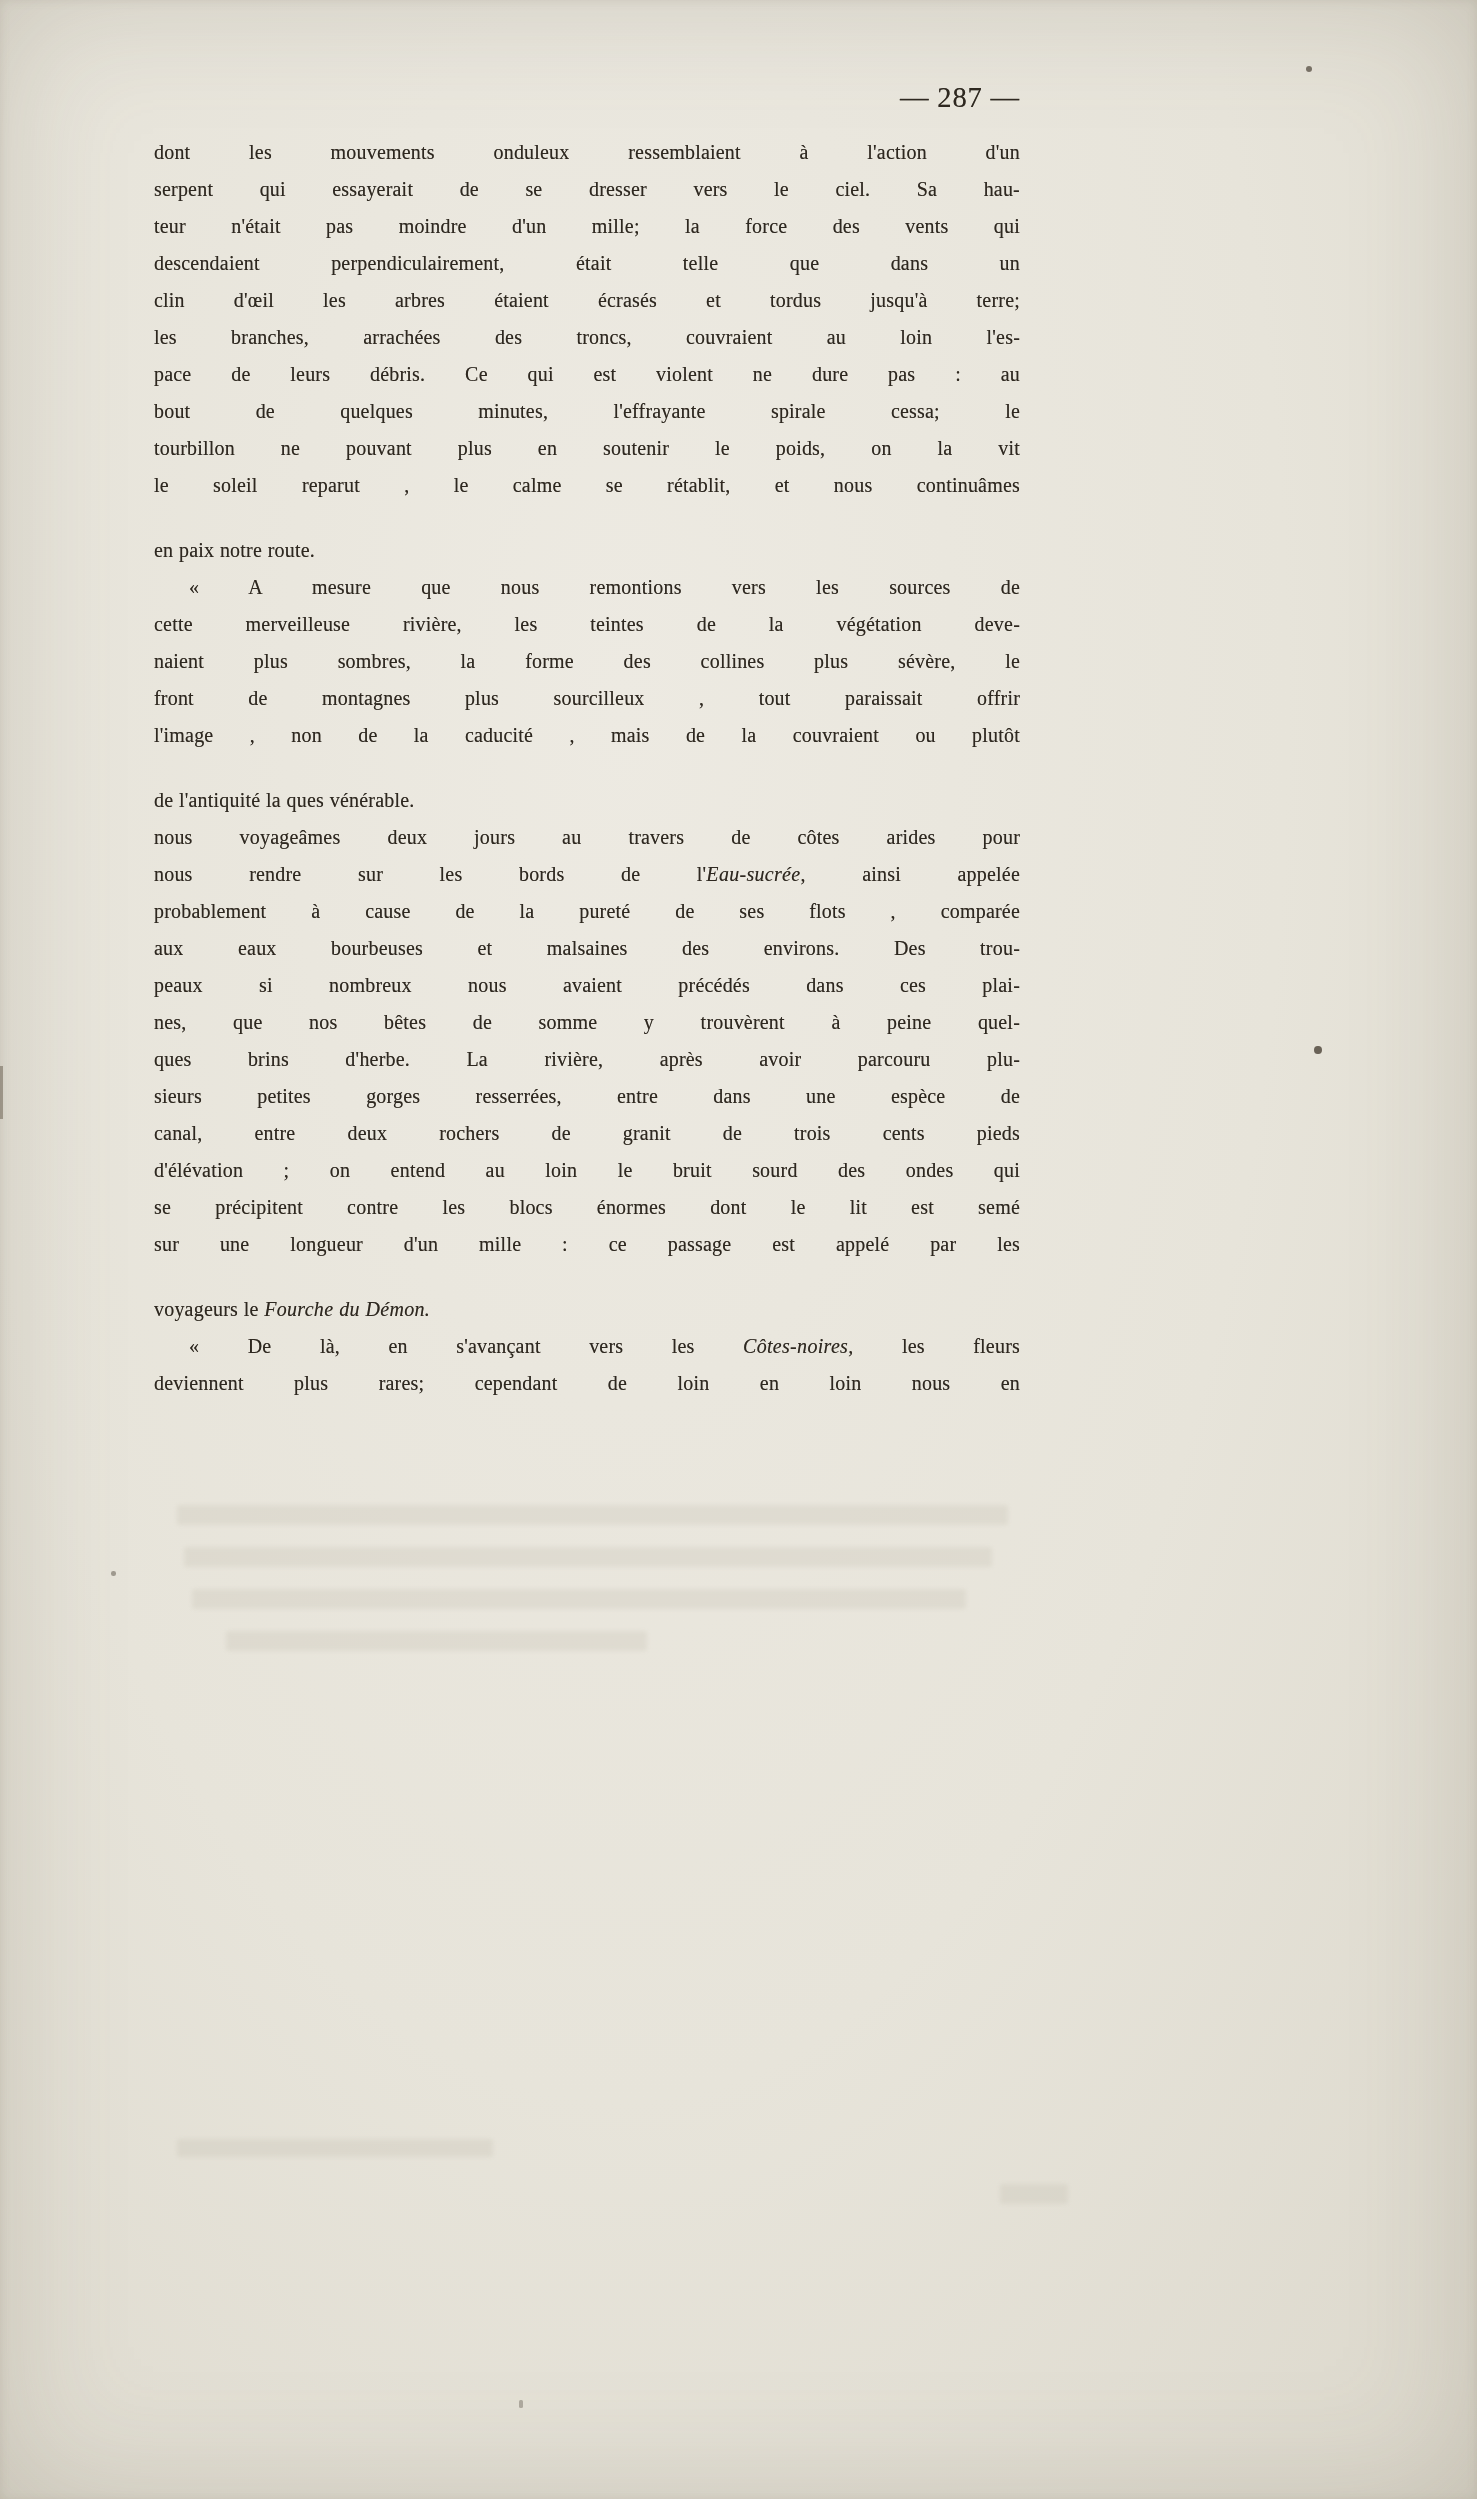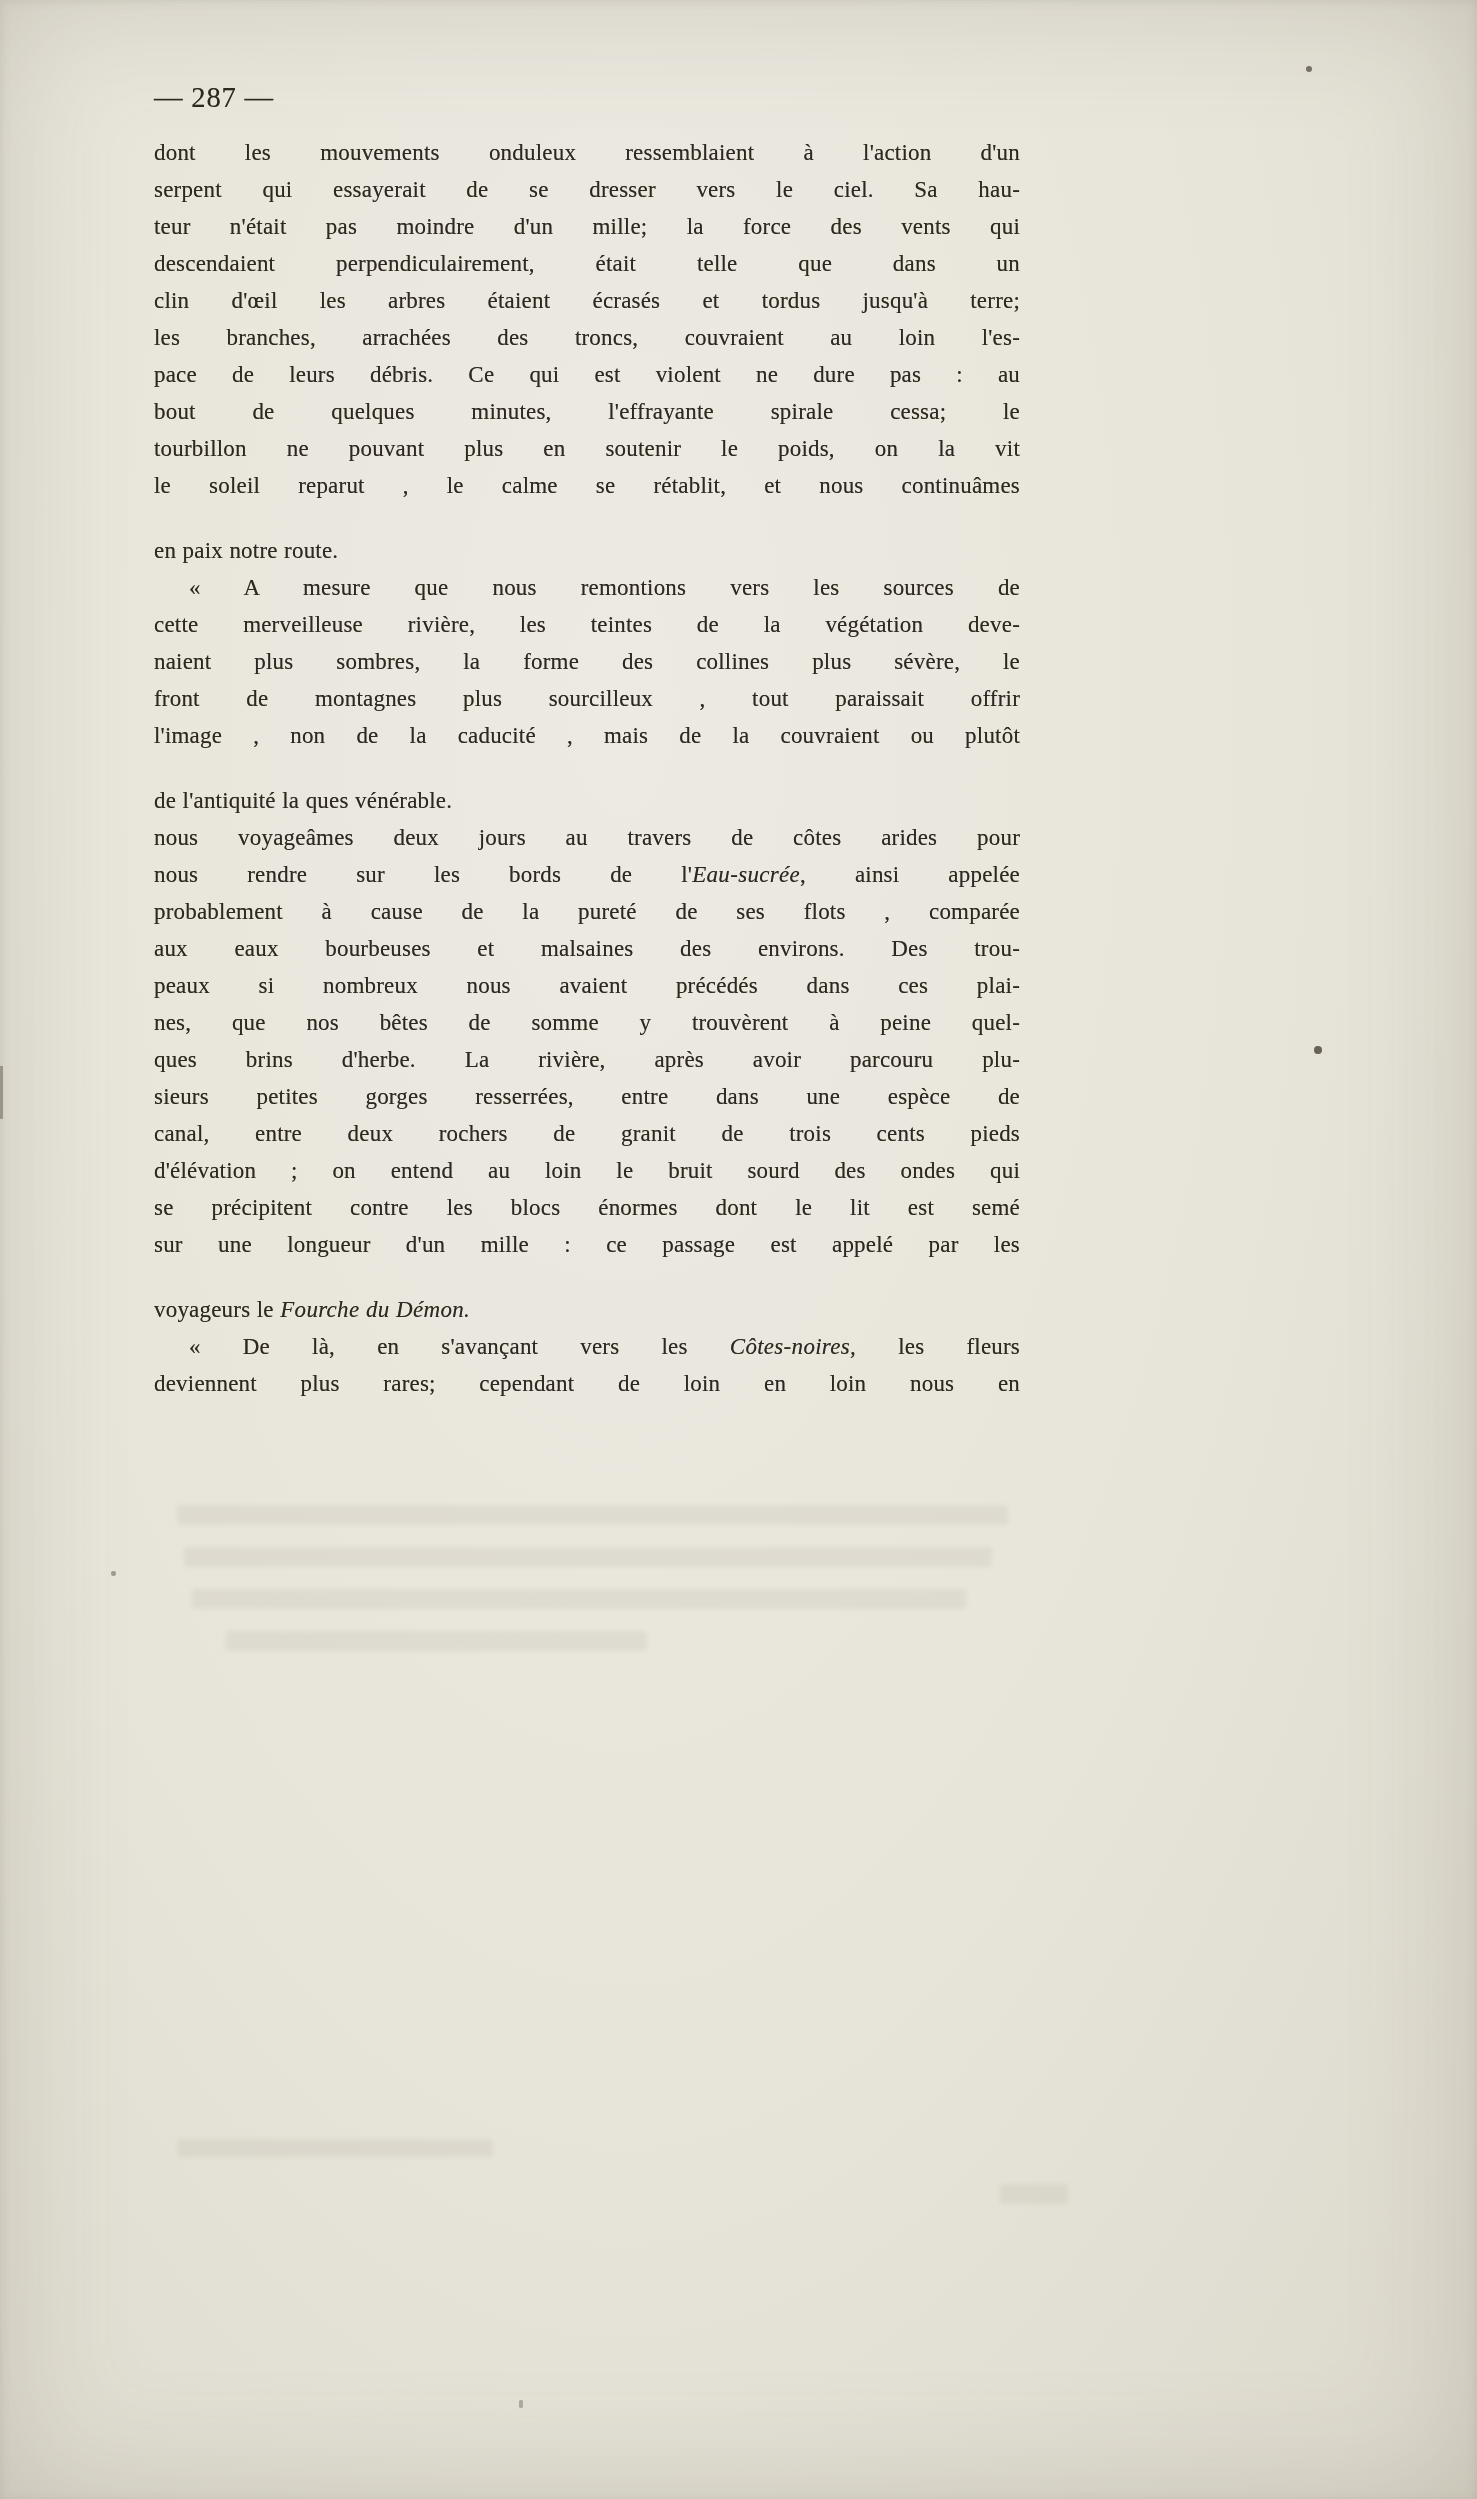--- a/index.html
+++ b/index.html
@@ -20,29 +20,29 @@
     color: #2e2820;
   }
   .column {
     position: absolute;
     left: 154px;
     top: 81px;
     width: 866px;
     overflow: visible;
   }
   .page-number {
-    text-align: left;
+    text-align: right;
     font-size: 28.6px;
     letter-spacing: 0.8px;
     line-height: 33px;
     margin-bottom: 19.5px;
     text-shadow: 0 0 0.5px rgba(46, 40, 32, 0.5);
   }
   .text-block {
-    font-size: 23px;
+    font-size: 20px;
     line-height: 37px;
   }
   .line {
     white-space: nowrap;
     text-align: justify;
     text-align-last: justify;
     -moz-text-align-last: justify;
     text-justify: inter-word;
     letter-spacing: 0.2px;
     word-spacing: 0.5px;

